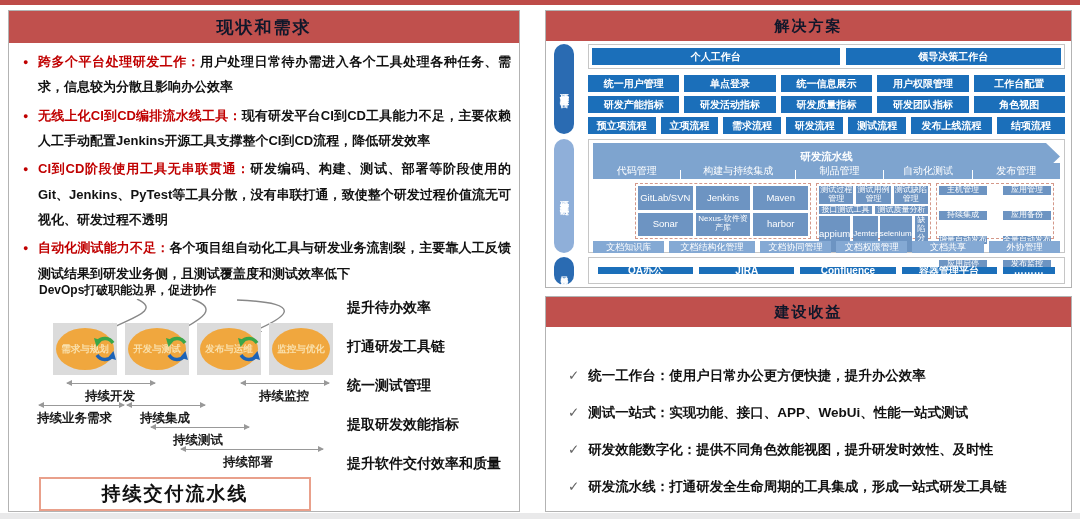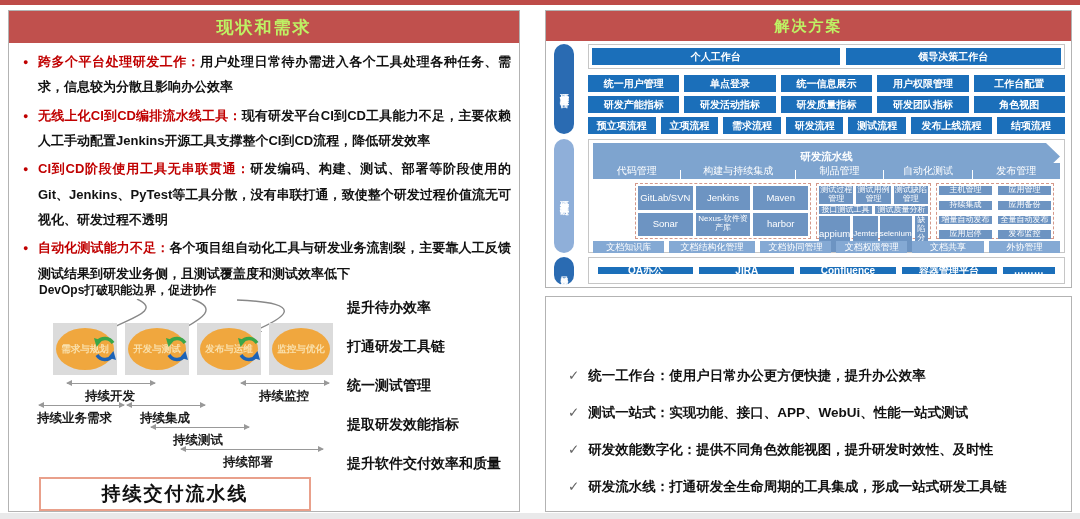--- a/index.html
+++ b/index.html
@@ -1,21 +1,21 @@
 <!DOCTYPE html>
 <html><head>
 <meta charset="utf-8">
 <style>
   html,body{margin:0;padding:0}
   body{width:1080px;height:519px;position:relative;overflow:hidden;background:#fff;
        font-family:"Liberation Sans","DejaVu Sans",sans-serif;color:#111}
   .topstrip{position:absolute;top:0;left:0;width:1080px;height:5px;background:#BE4B48}
   .botstrip{position:absolute;bottom:0;left:0;width:1080px;height:6px;background:#e9e9ea}
   .panel{position:absolute;background:#fff;border:1px solid #b3b3b3;box-sizing:border-box}
-  .phead{background:#C0504D;color:#bef264;font-weight:bold;text-align:center;
+  .phead{background:#C0504D;color:#0f172a;font-weight:bold;text-align:center;
          display:flex;align-items:center;justify-content:center;letter-spacing:2px}
   
   .bullets{position:absolute;top:38px;left:14px;width:488px}
   .bullet{position:relative;padding-left:15px;font-size:13px;font-weight:bold;
           line-height:1.95;margin-bottom:3px;text-align:justify}
   .bullet .mark{position:absolute;left:0;top:1px;color:#C00000;font-size:9px;line-height:2.8}
   .red{color:#C00000}
   .devnote{position:absolute;left:30px;top:271px;font-size:12px;font-weight:bold}
   .curves{position:absolute;left:88px;top:288px}
   .stagerow{position:absolute;left:44px;top:312px;display:flex;gap:8px}
@@ -49,21 +49,21 @@
   .dbox{background:#84A9D4;color:#fff;font-size:9px;flex:1;
         display:flex;align-items:center;justify-content:center;white-space:nowrap}
   .band{position:absolute;background:#7EA4CF;color:#fff;font-size:10.5px;font-weight:bold;
         display:flex;align-items:center;justify-content:center;
         clip-path:polygon(0 0,97% 0,100% 50%,97% 100%,0 100%)}
   .tools{position:absolute;left:46px;right:10px;top:43px;height:56px;display:flex;gap:5px}
   .tgroup{border:1px dashed #d4988a;box-sizing:border-box;padding:2px}
   .gA{width:176px;display:grid;grid-template-columns:repeat(3,1fr);grid-template-rows:1fr 1fr;gap:3px}
   .gB{flex:1;display:flex;flex-direction:column;gap:2px}
   .gB .r{display:flex;gap:3px;flex:1}
-  .gC{width:118px;display:grid;grid-template-columns:1fr 1fr;grid-template-rows:repeat(4,1fr);gap:6px}
+  .gC{width:118px;display:grid;grid-template-columns:1fr 1fr;grid-template-rows:repeat(4,1fr);gap:16px}
   .gC .tbox{font-size:8px}
   .small{font-size:8px}
   
   .bitems{position:absolute;top:30px;left:0;right:0;padding:40px 22px 0;display:flex;
           flex-direction:column;gap:19px}
   .bitem{font-size:13.5px;font-weight:bold;white-space:nowrap}
   .bitem .check{color:#666;margin-right:9px;font-weight:bold}
 </style>
 </head>
 <body>
@@ -275,20 +275,23 @@
   <div class="gframe" style="top:246px;height:27px;display:flex;gap:6px;padding:9px">
     <div class="bbox">OA办公</div>
     <div class="bbox">JIRA</div>
     <div class="bbox">Confluence</div>
     <div class="bbox">容器管理平台</div>
     <div class="bbox" style="flex:.55">………</div>
   </div>
 </div>
 
 <div class="panel" style="left:545px;top:296px;width:527px;height:216px">
+  <div class="phead" style="height:30px;font-size:15px">
+    <span>建设收益</span>
+  </div>
   <div class="bitems">
     <div class="bitem">
       <span class="check">✓</span><span>统一工作台：</span><span>使用户日常办公更方便快捷，提升办公效率</span>
     </div>
     <div class="bitem">
       <span class="check">✓</span><span>测试一站式：</span><span>实现功能、接口、APP、WebUi、性能一站式测试</span>
     </div>
     <div class="bitem">
       <span class="check">✓</span><span>研发效能数字化：</span><span>提供不同角色效能视图，提升研发时效性、及时性</span>
     </div>

